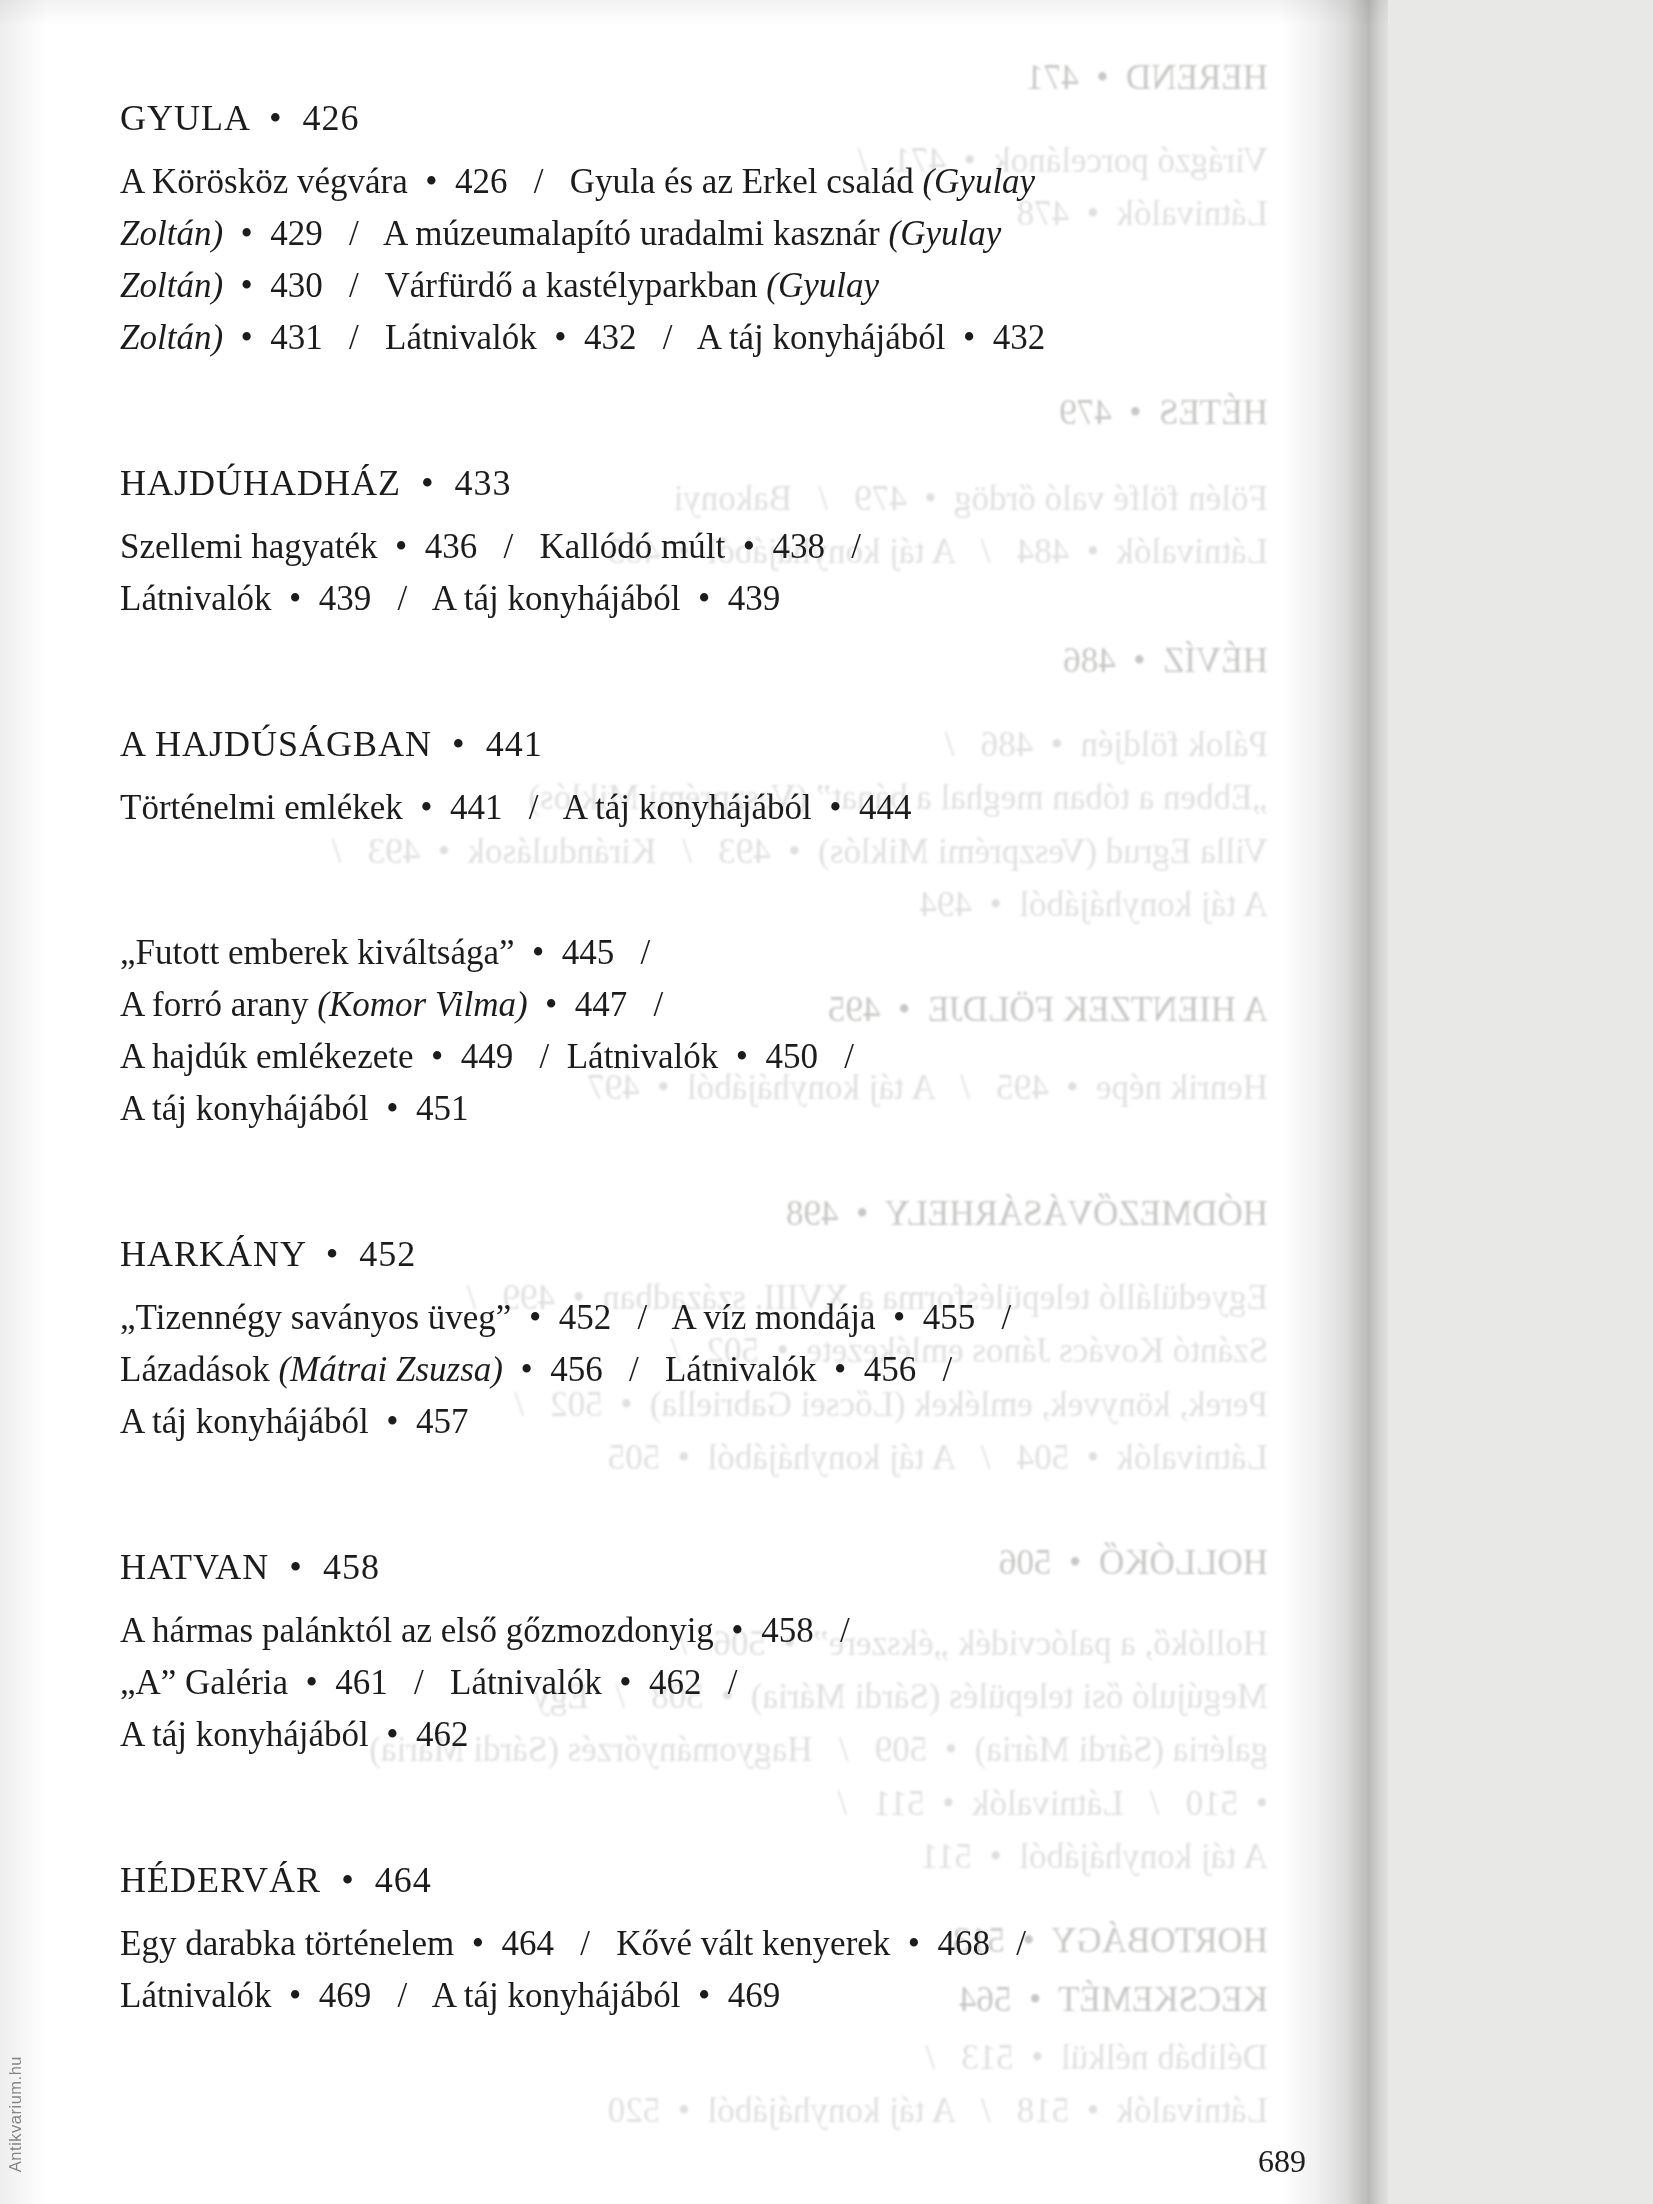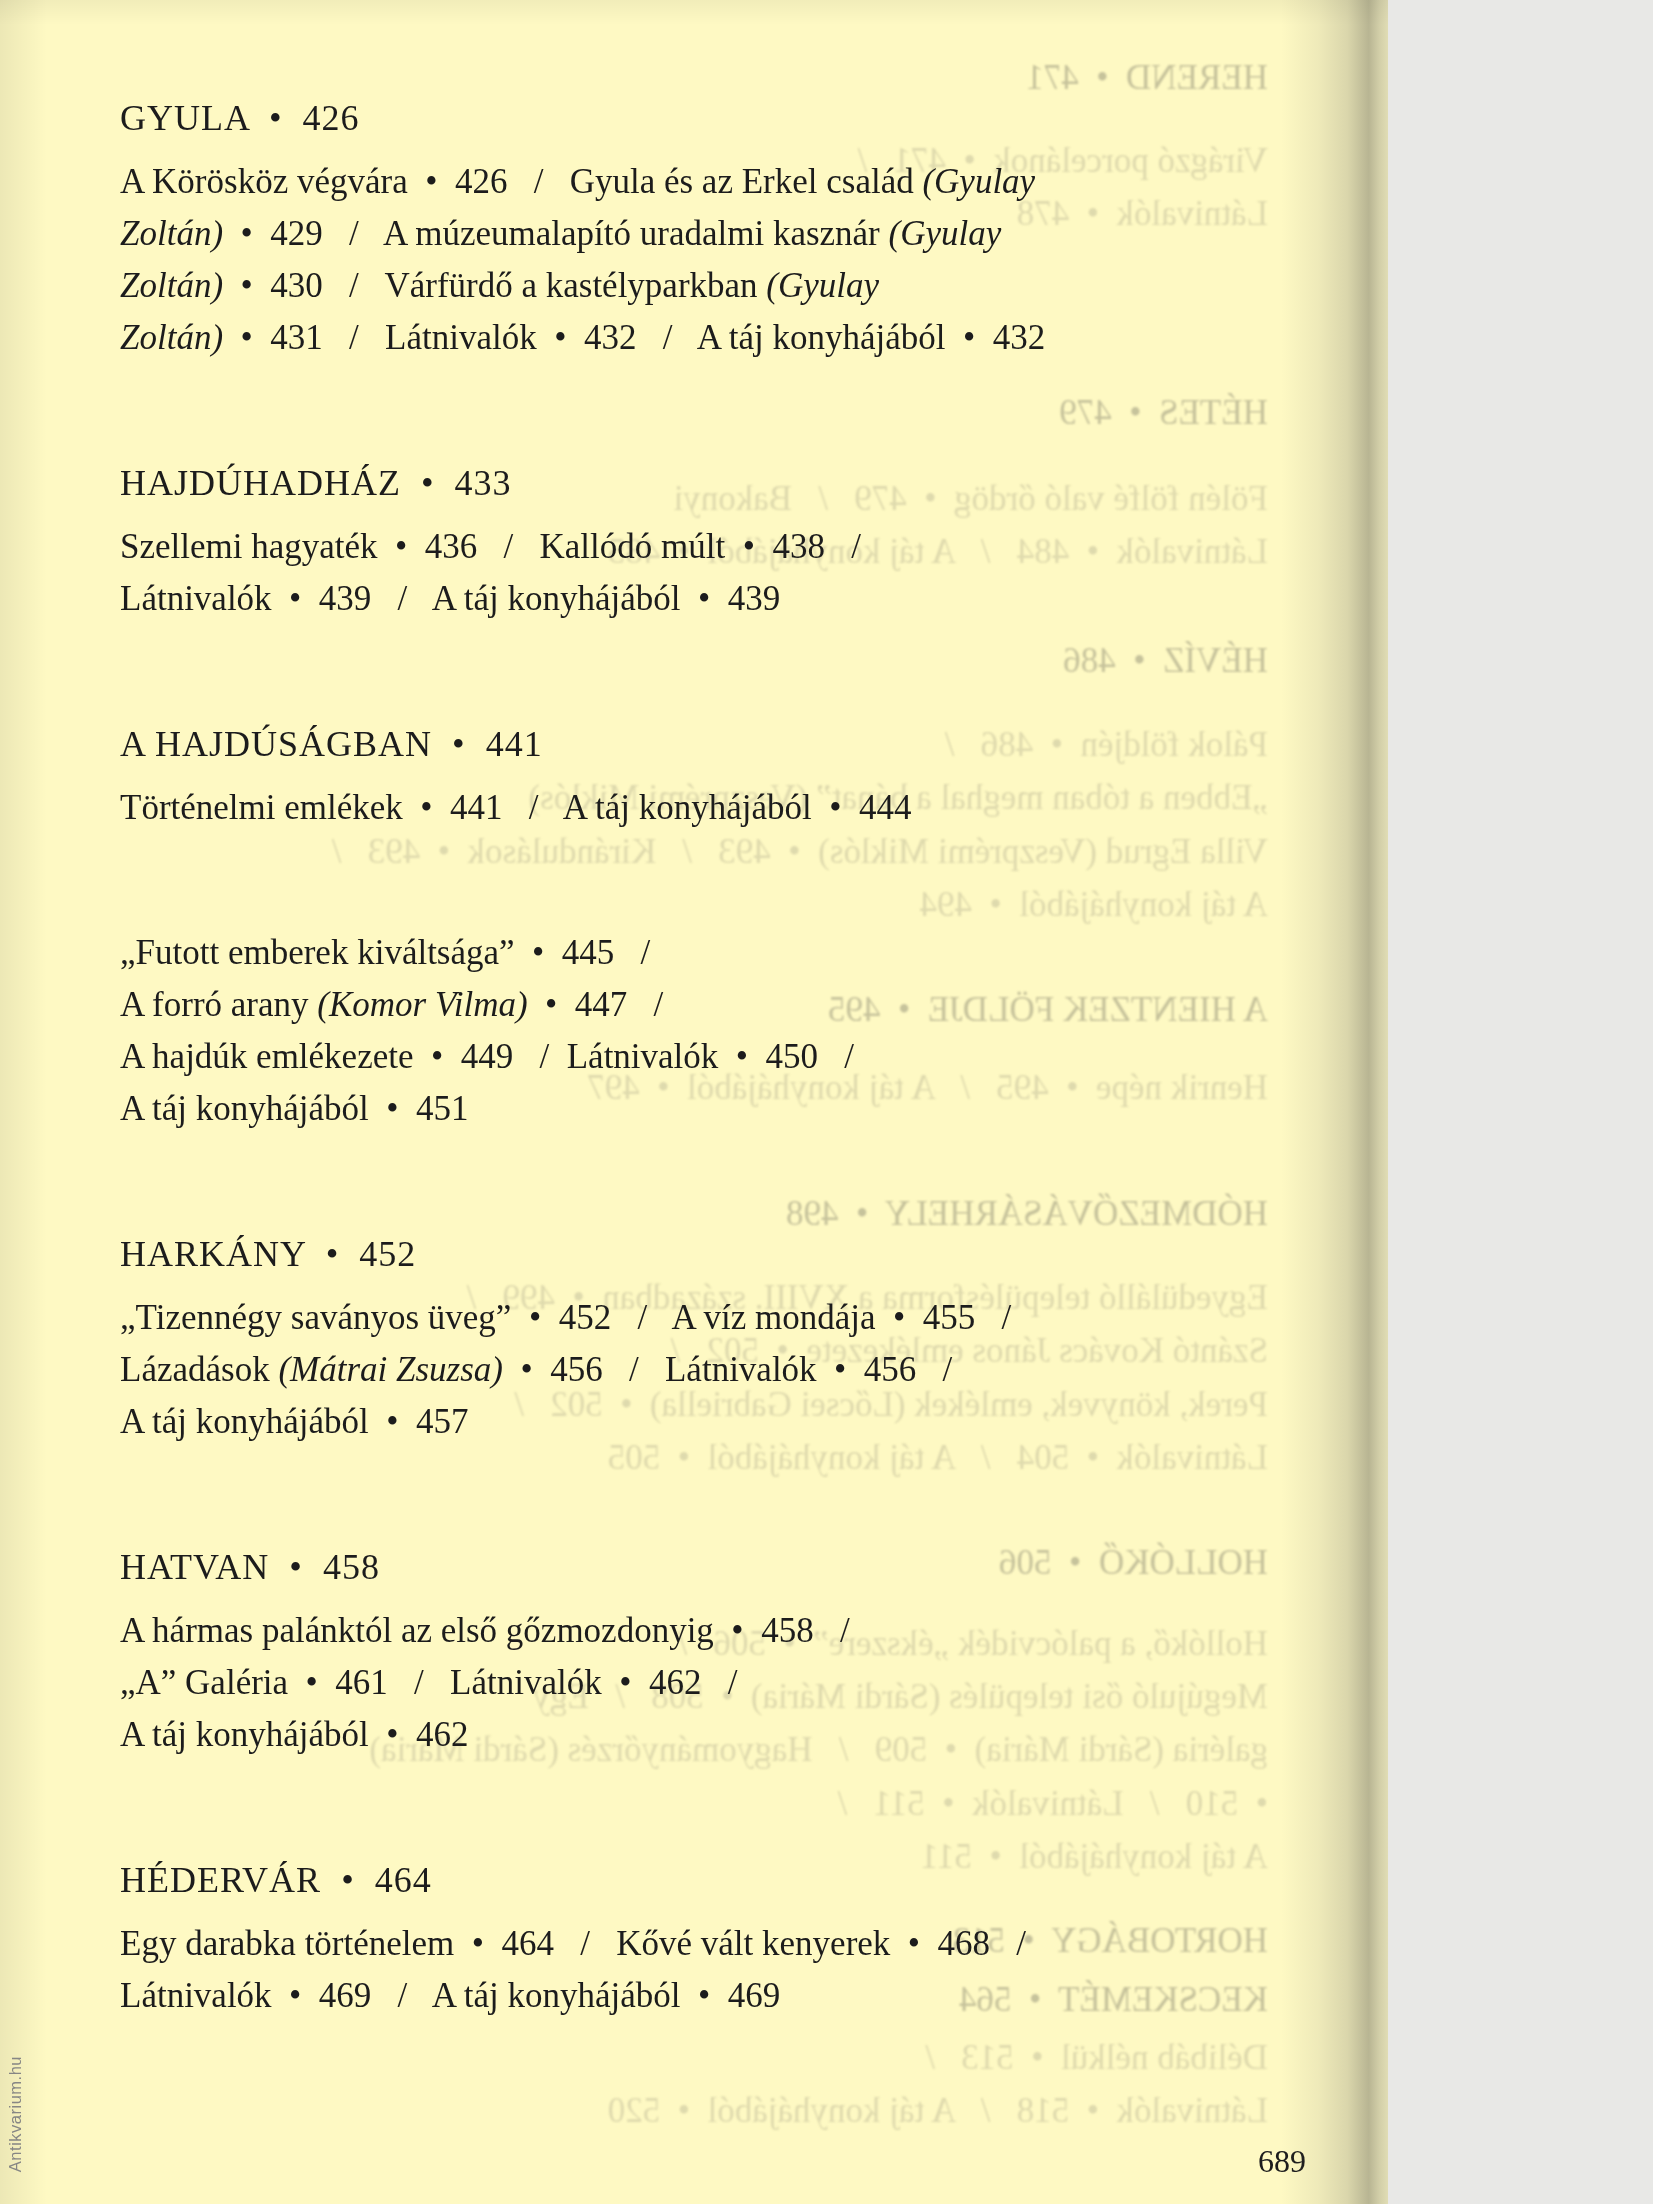--- a/index.html
+++ b/index.html
@@ -4,21 +4,21 @@
 <style>
   html, body {
     margin: 0;
     padding: 0;
     background: #e8e8e6;
   }
   .page {
     position: relative;
     width: 1388px;
     height: 2205px;
-    background: #fef9c3;
+    background: #ffffff;
     overflow: hidden;
     font-family: "Liberation Serif", "DejaVu Serif", serif;
     color: #1c1c1c;
   }
   
   .left-edge {
     position: absolute; top: 0; left: 0; width: 47px; height: 100%;
     background: linear-gradient(to right, rgba(0,0,0,0.07), rgba(0,0,0,0));
     pointer-events: none;
   }

